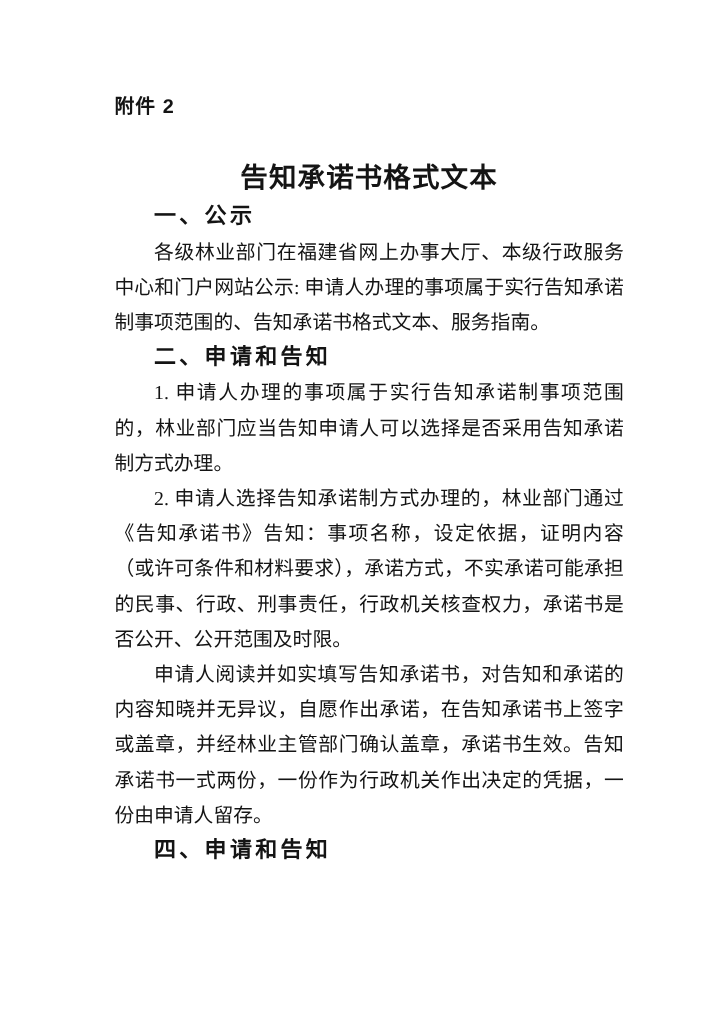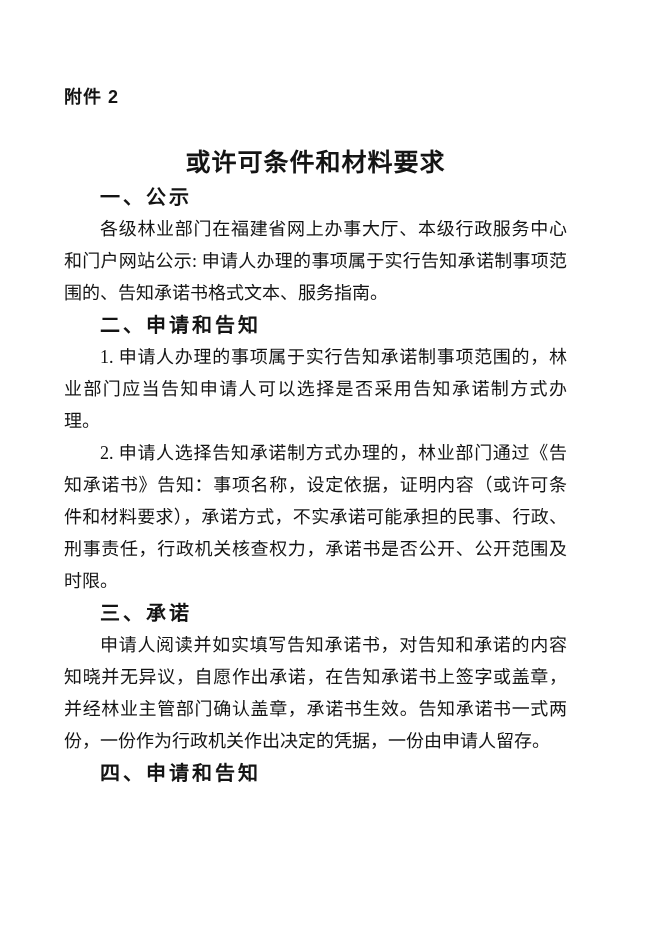--- a/index.html
+++ b/index.html
@@ -6,21 +6,21 @@
     margin: 0;
     padding: 0;
     background: #ffffff;
   }
   .page {
     position: relative;
     width: 662px;
     height: 884px;
     background: #ffffff;
     box-sizing: border-box;
-    padding: 85px 95px 0 64px;
+    padding: 85px 95px 0 104px;
     overflow: hidden;
     color: #141414;
   }
   .annex {
     font-family: "Liberation Sans", "DejaVu Sans", sans-serif;
     font-weight: 700;
     font-size: 18px;
     line-height: 24px;
     letter-spacing: 1px;
   }
@@ -53,24 +53,23 @@
     text-indent: 2em;
     text-align: justify;
     text-justify: inter-ideograph;
   }
 </style>
 </head>
 <body>
 
 <div class="page" style="background: rgb(255, 255, 255); color: rgb(20, 20, 20);">
   <div class="annex">附件 2</div>
-  <h1 class="title">或许可条件和材料要求</h1>
+  <h1 class="title">告知承诺书格式文本</h1>
   <div class="content">
       <h2 class="sec-heading">一、公示</h2>
       <p class="body-para">各级林业部门在福建省网上办事大厅、本级行政服务中心和门户网站公示: 申请人办理的事项属于实行告知承诺制事项范围的、告知承诺书格式文本、服务指南。</p>
       <h2 class="sec-heading">二、申请和告知</h2>
       <p class="body-para">1. 申请人办理的事项属于实行告知承诺制事项范围的，林业部门应当告知申请人可以选择是否采用告知承诺制方式办理。</p>
       <p class="body-para">2. 申请人选择告知承诺制方式办理的，林业部门通过《告知承诺书》告知：事项名称，设定依据，证明内容（或许可条件和材料要求），承诺方式，不实承诺可能承担的民事、行政、刑事责任，行政机关核查权力，承诺书是否公开、公开范围及时限。</p>
-      <h2 class="sec-heading">三、承诺</h2>
       <p class="body-para">申请人阅读并如实填写告知承诺书，对告知和承诺的内容知晓并无异议，自愿作出承诺，在告知承诺书上签字或盖章，并经林业主管部门确认盖章，承诺书生效。告知承诺书一式两份，一份作为行政机关作出决定的凭据，一份由申请人留存。</p>
       <h2 class="sec-heading">四、申请和告知</h2>
     </div>
 </div>
 
 </body></html>

